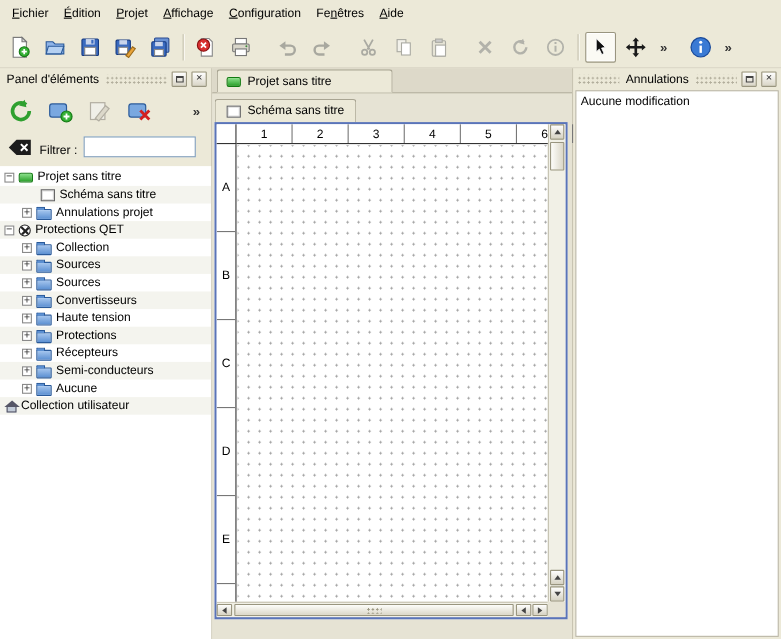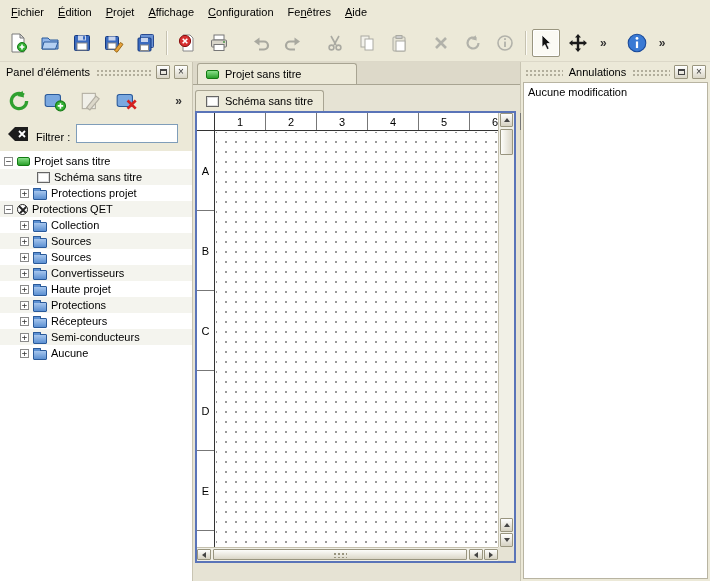--- a/index.html
+++ b/index.html
@@ -418,21 +418,21 @@
           <span class="tlabel">Projet sans titre</span>
         </div>
         <div class="trow lvl1 alt">
           <span class="tspacer"></span>
           <span class="ticon i-schema"></span>
           <span class="tlabel">Schéma sans titre</span>
         </div>
         <div class="trow lvl1">
           <span class="exp">+</span>
           <span class="ticon i-folder"></span>
-          <span class="tlabel">Protections projet</span>
+          <span class="tlabel">Annulations projet</span>
         </div>
         <div class="trow lvl0 alt">
           <span class="exp">−</span>
           <span class="ticon i-qet"></span>
           <span class="tlabel">Protections QET</span>
         </div>
         <div class="trow lvl1">
           <span class="exp">+</span>
           <span class="ticon i-folder"></span>
           <span class="tlabel">Collection</span>
@@ -448,41 +448,45 @@
           <span class="tlabel">Sources</span>
         </div>
         <div class="trow lvl1 alt">
           <span class="exp">+</span>
           <span class="ticon i-folder"></span>
           <span class="tlabel">Convertisseurs</span>
         </div>
         <div class="trow lvl1">
           <span class="exp">+</span>
           <span class="ticon i-folder"></span>
-          <span class="tlabel">Haute projet</span>
+          <span class="tlabel">Haute tension</span>
         </div>
         <div class="trow lvl1 alt">
           <span class="exp">+</span>
           <span class="ticon i-folder"></span>
           <span class="tlabel">Protections</span>
         </div>
         <div class="trow lvl1">
           <span class="exp">+</span>
           <span class="ticon i-folder"></span>
           <span class="tlabel">Récepteurs</span>
         </div>
         <div class="trow lvl1 alt">
           <span class="exp">+</span>
           <span class="ticon i-folder"></span>
           <span class="tlabel">Semi-conducteurs</span>
         </div>
         <div class="trow lvl1">
           <span class="exp">+</span>
           <span class="ticon i-folder"></span>
           <span class="tlabel">Aucune</span>
+        </div>
+        <div class="trow lvl0 alt">
+          <span class="ticon i-home"></span>
+          <span class="tlabel">Collection utilisateur</span>
         </div>
       </div>
     </aside>
 
     <section class="center">
       <div class="project-tabbar">
         <div class="ptab">
           <span class="ticon i-project"></span>
           <span>Projet sans titre</span>
         </div>

